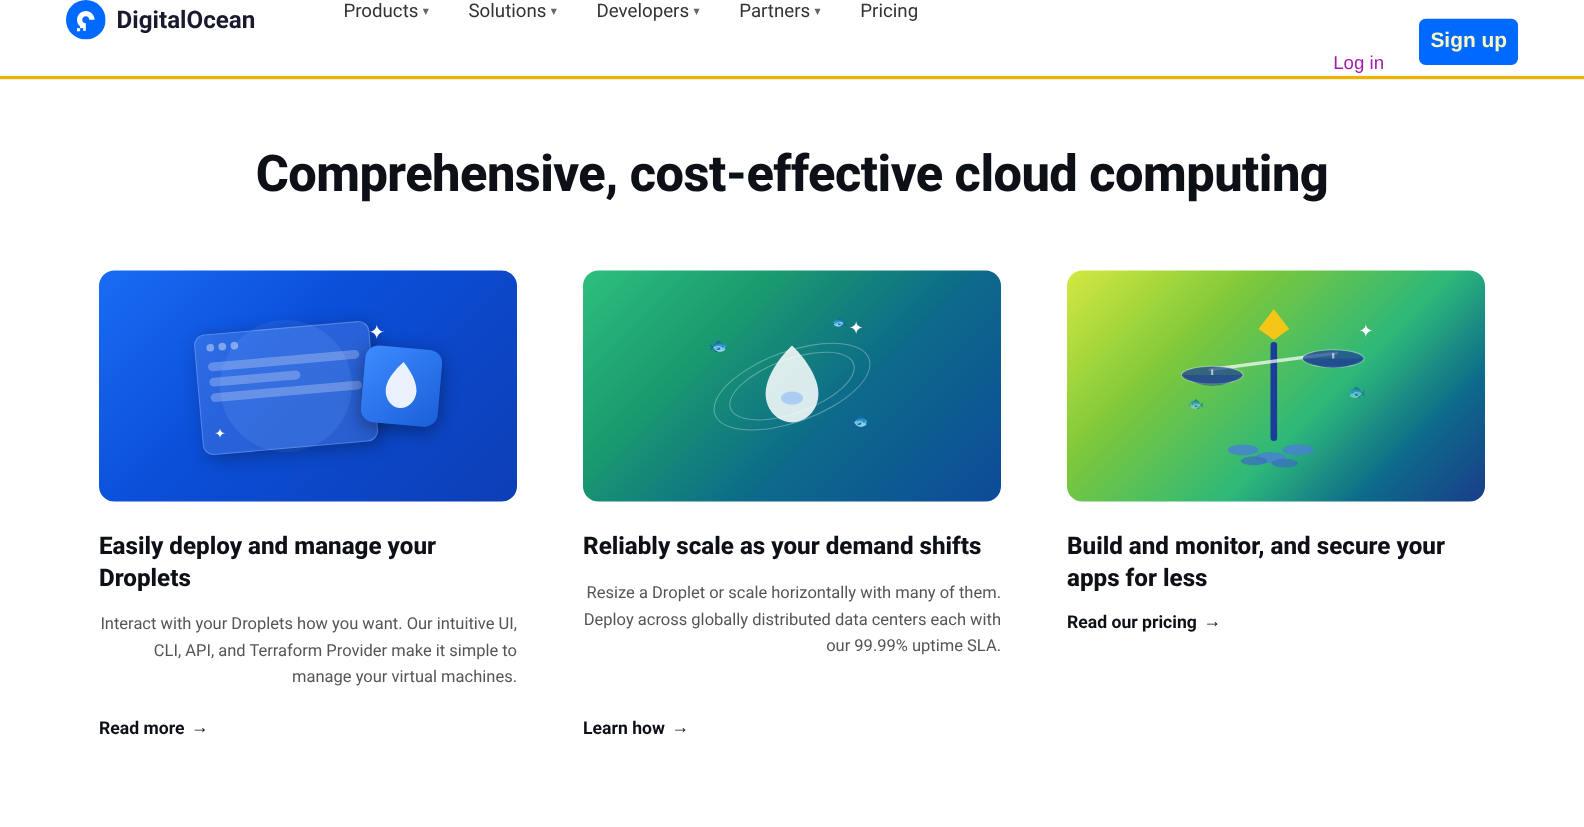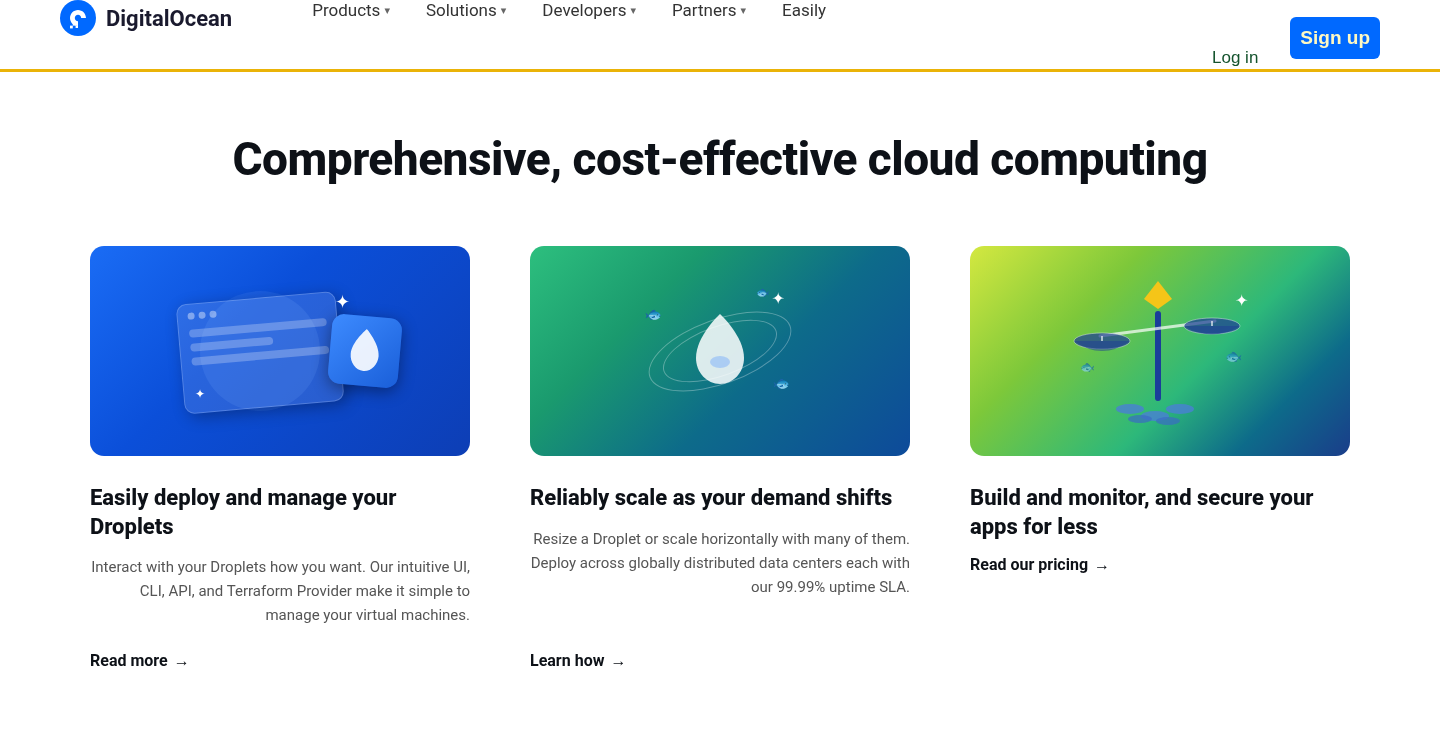--- a/index.html
+++ b/index.html
@@ -56,21 +56,21 @@
       font-size: 11px;
       color: #666;
     }
     .nav-actions {
       display: flex;
       align-items: center;
       gap: 20px;
     }
     .btn-login {
       font-size: 17px;
-      color: #14532d;
+      color: #a21caf;
       background: none;
       border: none;
       cursor: pointer;
       padding: 8px 12px;
       margin-top: 40px;
     }
     .btn-signup {
       font-size: 19px;
       color: #fef9c3;
       background: #0069ff;
@@ -283,21 +283,21 @@
     </a>
     <a class="nav-link" href="#">
       <span>Developers</span>
       <span class="chevron">▾</span>
     </a>
     <a class="nav-link" href="#">
       <span>Partners</span>
       <span class="chevron">▾</span>
     </a>
     <a class="nav-link" href="#">
-      <span>Easily</span>
+      <span>Pricing</span>
     </a>
   </div>
 
   <div class="nav-actions">
     <button class="btn-login">Log in</button>
     <button class="btn-signup">Sign up</button>
   </div>
 </nav>
 
 <main>

